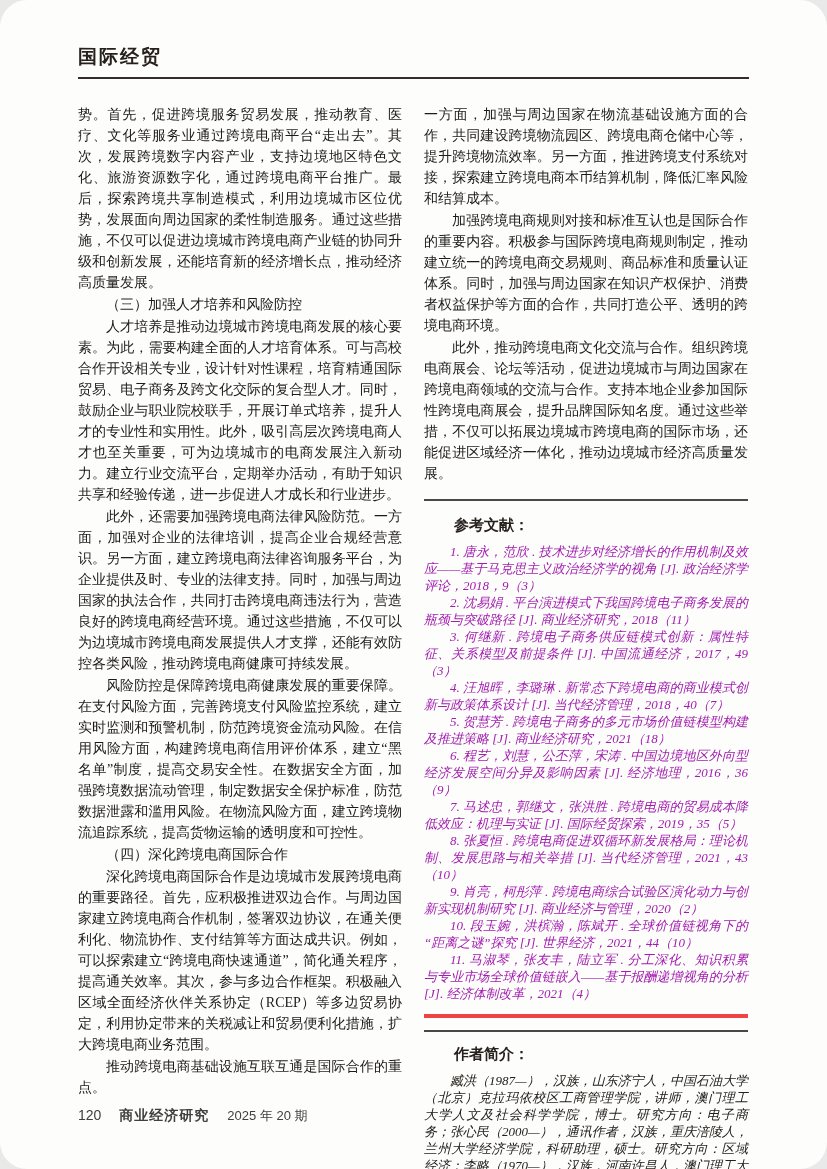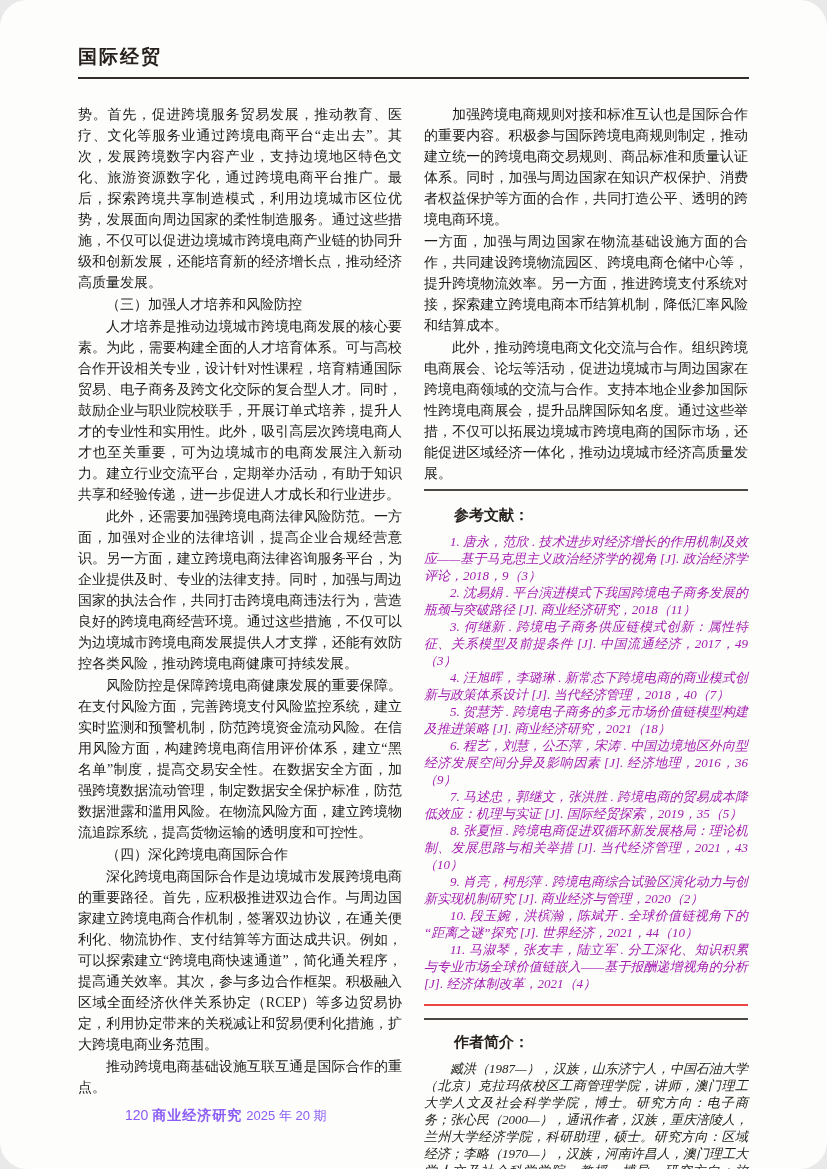--- a/index.html
+++ b/index.html
@@ -20,22 +20,22 @@
     font-weight:bold;font-size:19px;color:#26211d;
     letter-spacing:2px;line-height:1.2;
   }
   .header-rule{border:none;border-top:2px solid #332e2a;margin:8px 0 0 0;}
   .columns{display:flex;gap:22px;margin-top:25px;}
   .col{width:324px;flex:0 0 324px;}
   p.body{font-size:14px;line-height:21px;text-align:justify;margin:0 0 1px 0;text-indent:2em;}
   p.body.continuation{text-indent:0;}
   p.subhead{font-size:14px;line-height:21px;margin:0 0 1px 0;text-indent:2em;font-weight:500;}
   .refs-box{
-    border-top:2px solid #4b4743;border-bottom:2px solid #ef4444;
-    margin-top:5px;padding:15px 0 12px 0;
+    border-top:2px solid #4b4743;border-bottom:4px solid #ef4444;
+    margin-top:15px;padding:15px 0 12px 0;
   }
   .box-title{
     font-family:"Liberation Sans","DejaVu Sans",sans-serif;
     font-weight:bold;font-size:15px;color:#26211d;
     margin:0 0 8px 0;padding-left:2em;
   }
   p.ref-item{
     font-size:13px;line-height:17px;text-align:justify;
     text-indent:2em;margin:0;font-style:italic;color:#a21caf;
   }
@@ -43,22 +43,22 @@
     border-top:2px solid #4b4743;border-bottom:2px solid #4b4743;
     margin-top:12px;padding:13px 0 11px 0;
   }
   p.author-bio{
     font-size:13px;line-height:17px;text-align:justify;
     text-indent:2em;margin:0;font-style:italic;color:#222019;
   }
   .page-footer{
     position:absolute;left:78px;top:1107px;
     font-family:"Liberation Sans","DejaVu Sans",sans-serif;
-    font-size:14px;color:#8b5cf6;
-    display:flex;align-items:baseline;gap:4px;margin-left:47px;
+    font-size:14px;color:#404040;
+    display:flex;align-items:baseline;gap:18px;
   }
   .journal-name{font-weight:bold;letter-spacing:1px;text-align:center;}
   .issue-info{font-size:13px;}
 </style>
 </head>
 <body>
 
 <div class="page">
   <div class="content">
 
@@ -74,22 +74,22 @@
         <p class="subhead">（三）加强人才培养和风险防控</p>
         <p class="body">人才培养是推动边境城市跨境电商发展的核心要素。为此，需要构建全面的人才培育体系。可与高校合作开设相关专业，设计针对性课程，培育精通国际贸易、电子商务及跨文化交际的复合型人才。同时，鼓励企业与职业院校联手，开展订单式培养，提升人才的专业性和实用性。此外，吸引高层次跨境电商人才也至关重要，可为边境城市的电商发展注入新动力。建立行业交流平台，定期举办活动，有助于知识共享和经验传递，进一步促进人才成长和行业进步。</p>
         <p class="body">此外，还需要加强跨境电商法律风险防范。一方面，加强对企业的法律培训，提高企业合规经营意识。另一方面，建立跨境电商法律咨询服务平台，为企业提供及时、专业的法律支持。同时，加强与周边国家的执法合作，共同打击跨境电商违法行为，营造良好的跨境电商经营环境。通过这些措施，不仅可以为边境城市跨境电商发展提供人才支撑，还能有效防控各类风险，推动跨境电商健康可持续发展。</p>
         <p class="body">风险防控是保障跨境电商健康发展的重要保障。在支付风险方面，完善跨境支付风险监控系统，建立实时监测和预警机制，防范跨境资金流动风险。在信用风险方面，构建跨境电商信用评价体系，建立“黑名单”制度，提高交易安全性。在数据安全方面，加强跨境数据流动管理，制定数据安全保护标准，防范数据泄露和滥用风险。在物流风险方面，建立跨境物流追踪系统，提高货物运输的透明度和可控性。</p>
         <p class="subhead">（四）深化跨境电商国际合作</p>
         <p class="body">深化跨境电商国际合作是边境城市发展跨境电商的重要路径。首先，应积极推进双边合作。与周边国家建立跨境电商合作机制，签署双边协议，在通关便利化、物流协作、支付结算等方面达成共识。例如，可以探索建立“跨境电商快速通道”，简化通关程序，提高通关效率。其次，参与多边合作框架。积极融入区域全面经济伙伴关系协定（RCEP）等多边贸易协定，利用协定带来的关税减让和贸易便利化措施，扩大跨境电商业务范围。</p>
         <p class="body">推动跨境电商基础设施互联互通是国际合作的重点。</p>
       </div>
 
       <div class="col">
+        <p class="body continuation">一方面，加强与周边国家在物流基础设施方面的合作，共同建设跨境物流园区、跨境电商仓储中心等，提升跨境物流效率。另一方面，推进跨境支付系统对接，探索建立跨境电商本币结算机制，降低汇率风险和结算成本。</p>
         <p class="body">加强跨境电商规则对接和标准互认也是国际合作的重要内容。积极参与国际跨境电商规则制定，推动建立统一的跨境电商交易规则、商品标准和质量认证体系。同时，加强与周边国家在知识产权保护、消费者权益保护等方面的合作，共同打造公平、透明的跨境电商环境。</p>
-        <p class="body continuation">一方面，加强与周边国家在物流基础设施方面的合作，共同建设跨境物流园区、跨境电商仓储中心等，提升跨境物流效率。另一方面，推进跨境支付系统对接，探索建立跨境电商本币结算机制，降低汇率风险和结算成本。</p>
         <p class="body">此外，推动跨境电商文化交流与合作。组织跨境电商展会、论坛等活动，促进边境城市与周边国家在跨境电商领域的交流与合作。支持本地企业参加国际性跨境电商展会，提升品牌国际知名度。通过这些举措，不仅可以拓展边境城市跨境电商的国际市场，还能促进区域经济一体化，推动边境城市经济高质量发展。</p>
 
         <div class="refs-box">
           <p class="box-title">参考文献：</p>
           <p class="ref-item">1. 唐永，范欣 . 技术进步对经济增长的作用机制及效应——基于马克思主义政治经济学的视角 [J]. 政治经济学评论，2018，9（3）</p>
           <p class="ref-item">2. 沈易娟 . 平台演进模式下我国跨境电子商务发展的瓶颈与突破路径 [J]. 商业经济研究，2018（11）</p>
           <p class="ref-item">3. 何继新 . 跨境电子商务供应链模式创新：属性特征、关系模型及前提条件 [J]. 中国流通经济，2017，49（3）</p>
           <p class="ref-item">4. 汪旭晖，李璐琳 . 新常态下跨境电商的商业模式创新与政策体系设计 [J]. 当代经济管理，2018，40（7）</p>
           <p class="ref-item">5. 贺慧芳 . 跨境电子商务的多元市场价值链模型构建及推进策略 [J]. 商业经济研究，2021（18）</p>
           <p class="ref-item">6. 程艺，刘慧，公丕萍，宋涛 . 中国边境地区外向型经济发展空间分异及影响因素 [J]. 经济地理，2016，36（9）</p>

